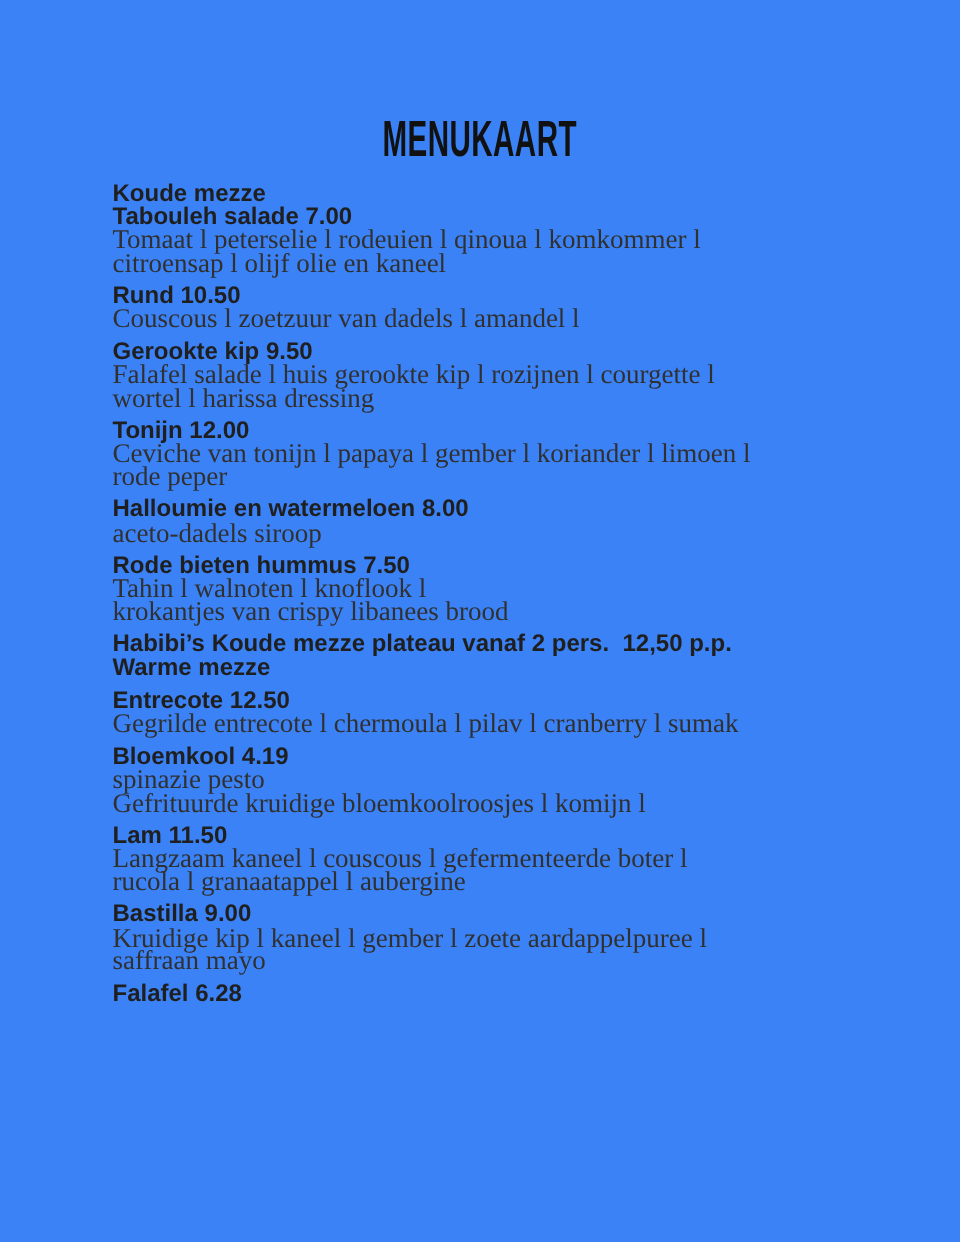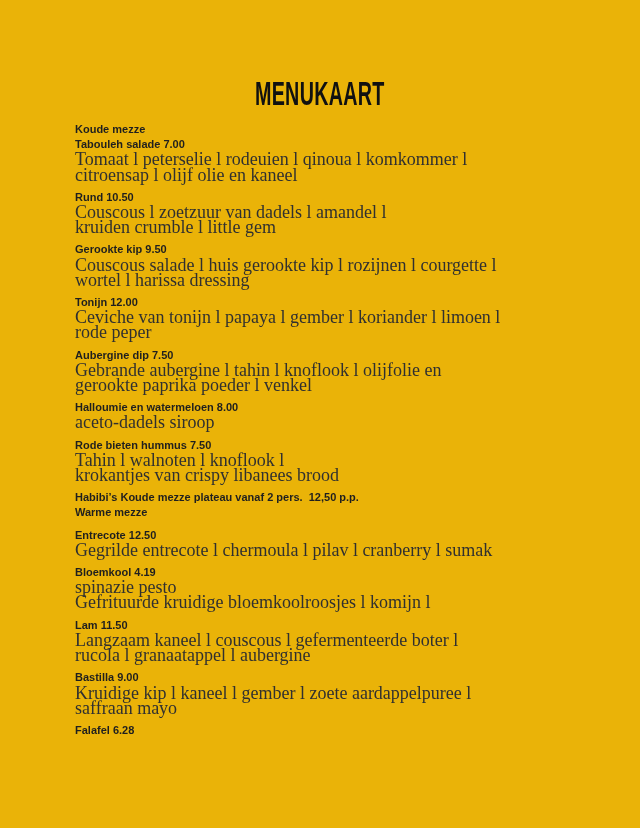--- a/index.html
+++ b/index.html
@@ -4,21 +4,21 @@
 <style>
   html, body {
     margin: 0;
     padding: 0;
     background: #ffffff;
   }
   .page {
     position: relative;
     width: 640px;
     height: 828px;
-    background: #eab308;
+    background: #3b82f6;
     overflow: hidden;
     font-family: "Liberation Sans", sans-serif;
   }
   .title-wrap {
     margin-top: 76px;
     text-align: center;
     height: 34px;
   }
   .page-title {
     display: inline-block;
@@ -36,21 +36,21 @@
   .menu-items {
     margin-top: 12px;
     padding: 0 40px 0 75px;
   }
   .menu-block {
     margin: 0 0 7px 0;
   }
   .bold-line {
     font-family: "Liberation Sans", sans-serif;
     font-weight: 700;
-    font-size: 11px;
+    font-size: 16px;
     line-height: 15.2px;
     color: #1f1f1f;
     white-space: pre-wrap;
   }
   .desc-line {
     font-family: "Liberation Serif", serif;
     font-weight: 400;
     font-size: 18px;
     line-height: 15.2px;
     color: #303030;
@@ -67,36 +67,30 @@
   <div class="menu-items" id="menu-items">
       <div class="menu-block">
         <div class="bold-line">Koude mezze</div>
         <div class="bold-line">Tabouleh salade 7.00</div>
         <div class="desc-line">Tomaat l peterselie l rodeuien l qinoua l komkommer l</div>
         <div class="desc-line">citroensap l olijf olie en kaneel</div>
       </div>
       <div class="menu-block">
         <div class="bold-line">Rund 10.50</div>
         <div class="desc-line">Couscous l zoetzuur van dadels l amandel l</div>
-        <div class="desc-line">kruiden crumble l little gem</div>
       </div>
       <div class="menu-block">
         <div class="bold-line">Gerookte kip 9.50</div>
-        <div class="desc-line">Couscous salade l huis gerookte kip l rozijnen l courgette l</div>
+        <div class="desc-line">Falafel salade l huis gerookte kip l rozijnen l courgette l</div>
         <div class="desc-line">wortel l harissa dressing</div>
       </div>
       <div class="menu-block">
         <div class="bold-line">Tonijn 12.00</div>
         <div class="desc-line">Ceviche van tonijn l papaya l gember l koriander l limoen l</div>
         <div class="desc-line">rode peper</div>
-      </div>
-      <div class="menu-block">
-        <div class="bold-line">Aubergine dip 7.50</div>
-        <div class="desc-line">Gebrande aubergine l tahin l knoflook l olijfolie en</div>
-        <div class="desc-line">gerookte paprika poeder l venkel</div>
       </div>
       <div class="menu-block">
         <div class="bold-line">Halloumie en watermeloen 8.00</div>
         <div class="desc-line">aceto-dadels siroop</div>
       </div>
       <div class="menu-block">
         <div class="bold-line">Rode bieten hummus 7.50</div>
         <div class="desc-line">Tahin l walnoten l knoflook l</div>
         <div class="desc-line">krokantjes van crispy libanees brood</div>
       </div>

